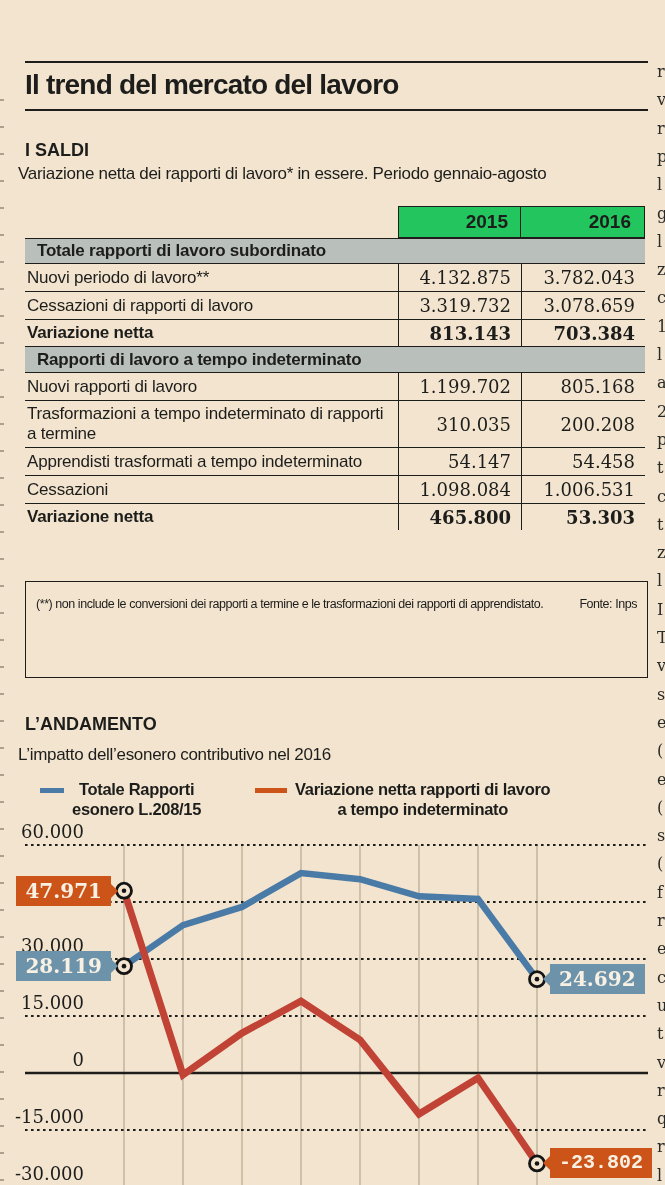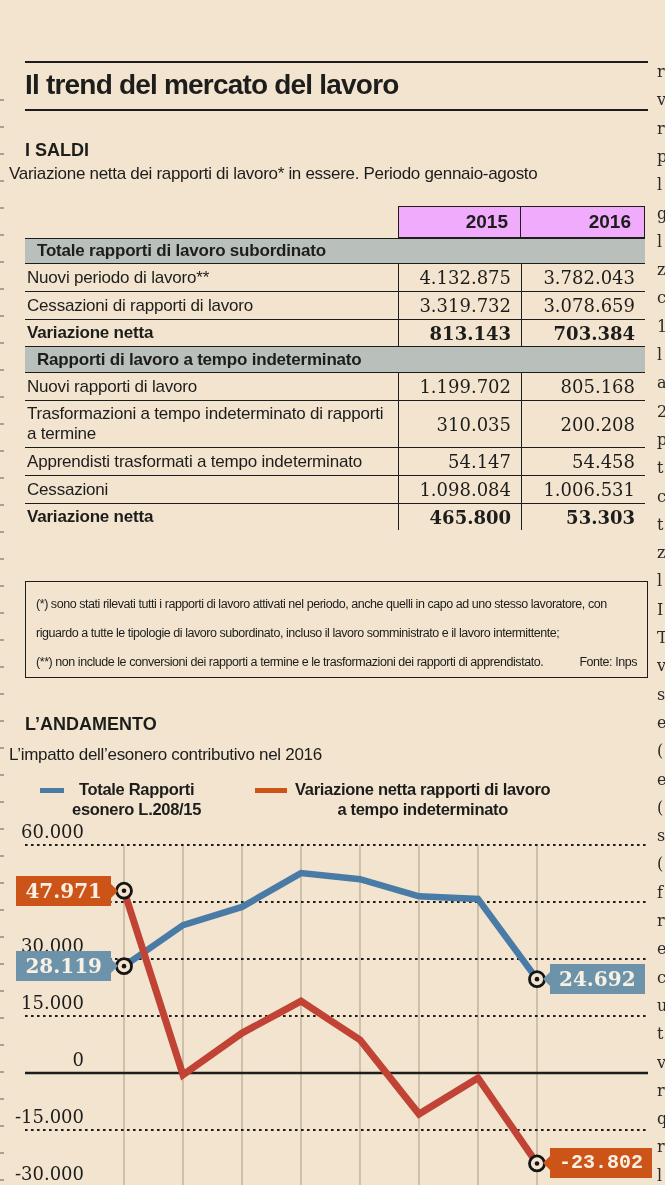--- a/index.html
+++ b/index.html
@@ -4,27 +4,27 @@
 <style>
   html,body{margin:0;padding:0;background:#f2e4cf;}
   .canvas{position:relative;width:665px;height:1185px;background:#f2e4cf;overflow:hidden;
           font-family:"Liberation Sans",sans-serif;color:#1d1d1b;margin-top:48px;}
 
   
   .rule{position:absolute;left:25px;width:623px;height:2px;background:#1d1d1b;}
   .page-title{position:absolute;left:25px;top:21px;font-size:28px;font-weight:bold;
               letter-spacing:-0.8px;}
   .sec-heading{position:absolute;left:25px;font-size:18px;font-weight:bold;}
-  .sec-subtitle{position:absolute;left:9px;font-size:17px;letter-spacing:-0.3px;}
+  .sec-subtitle{position:absolute;left:18px;font-size:17px;letter-spacing:-0.3px;}
 
   
   .saldi-table{position:absolute;left:25px;top:158px;width:620px;font-size:17px;}
   .thead{display:flex;height:32px;}
   .thead .spacer{width:373px;}
-  .thead .hgroup{display:flex;width:247px;border:1.6px solid #1d1d1b;background:#f0abfc;box-sizing:border-box;text-align:right;}
+  .thead .hgroup{display:flex;width:247px;border:1.6px solid #1d1d1b;background:#22c55e;box-sizing:border-box;text-align:right;}
   .thead .hcell{display:flex;align-items:center;justify-content:flex-end;box-sizing:border-box;
                 padding-right:12px;font-weight:bold;font-size:19px;}
   .thead .hcell.c15{width:121px;}
   .thead .hcell.c16{width:123px;border-left:1.6px solid #1d1d1b;}
   .trow{display:flex;align-items:stretch;border-bottom:1.4px solid #1d1d1b;box-sizing:border-box;}
   .trow.section{background:#b9bfba;font-weight:bold;min-height:26px;align-items:center;justify-content:flex-end;}
   .trow.section:first-of-type{border-top:1.4px solid #1d1d1b;}
   .trow.section .rlabel{border:none;padding:2px 0 2px 4px;width:612px;}
   .trow.last{border-bottom:none;}
   .rlabel{width:373px;box-sizing:border-box;padding:3px 8px 3px 2px;display:flex;align-items:center;
@@ -132,21 +132,20 @@
         </div>
         <div class="trow total last">
           <div class="rlabel">Variazione netta</div>
           <div class="vcell c15">465.800</div>
           <div class="vcell c16">53.303</div>
         </div>
       </div>
   </div>
 
   <div class="footnote-box">
-    <div>(*) sono stati rilevati tutti i rapporti di lavoro attivati nel periodo, anche quelli in capo ad uno stesso lavoratore, con riguardo a tutte le tipologie di lavoro subordinato, incluso il lavoro somministrato e il lavoro intermittente;</div>
     <div class="fline2">
       <span>(**) non include le conversioni dei rapporti a termine e le trasformazioni dei rapporti di apprendistato.</span>
       <span>Fonte: Inps</span>
     </div>
   </div>
 
   <div class="sec-heading" style="top:666px">L’ANDAMENTO</div>
   <div class="sec-subtitle" style="top:697px">L’impatto dell’esonero contributivo nel 2016</div>
 
   <div class="legend-item" id="legend-1">

